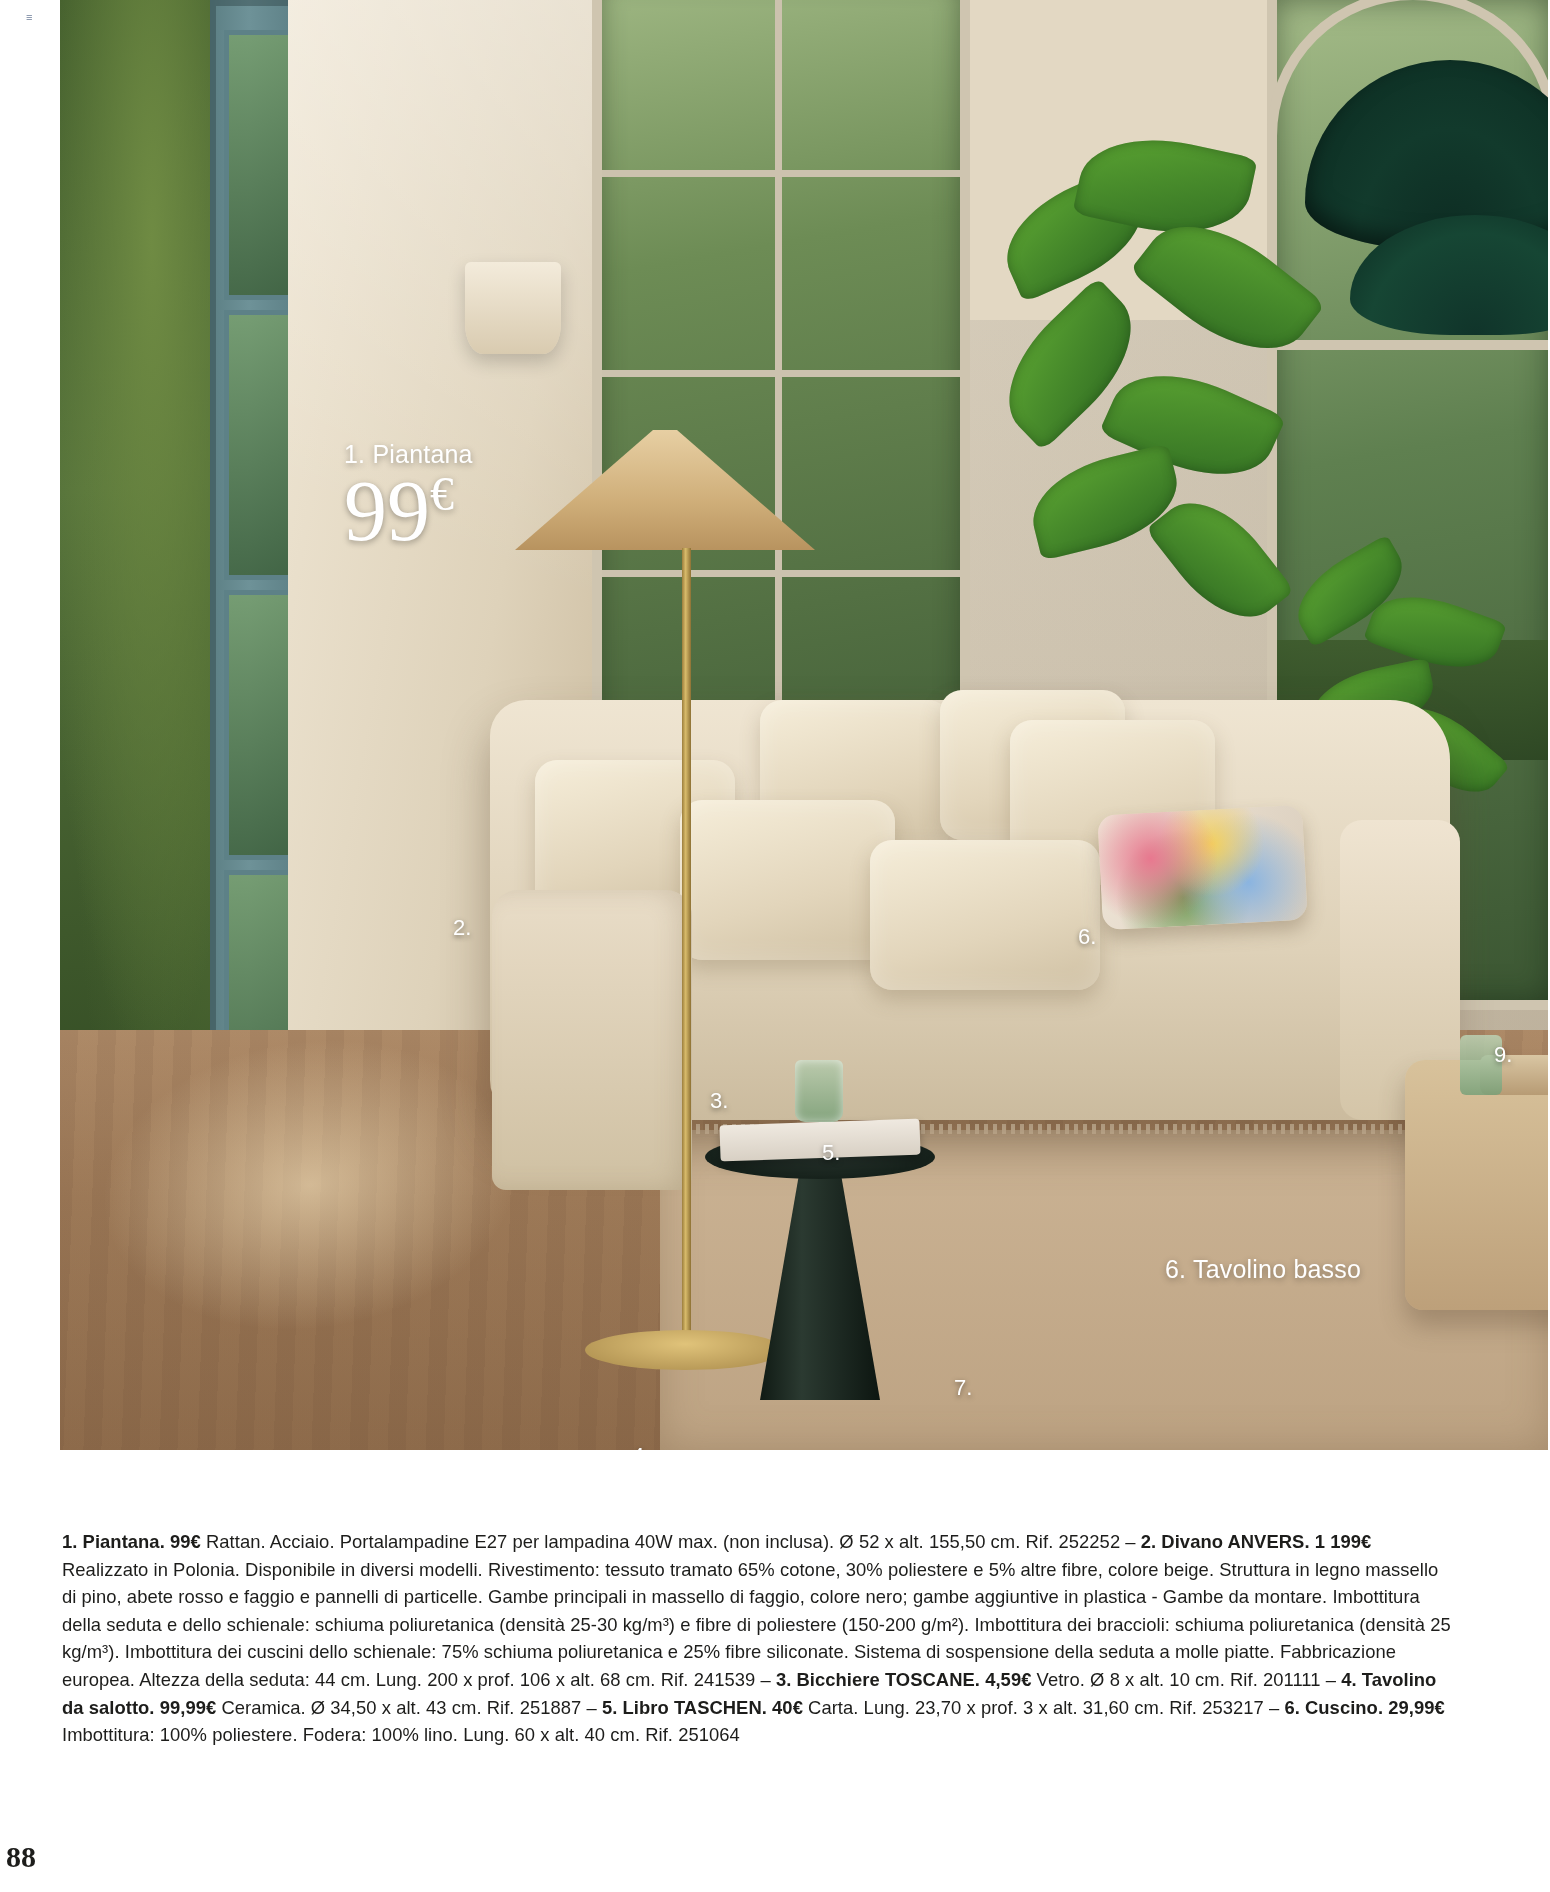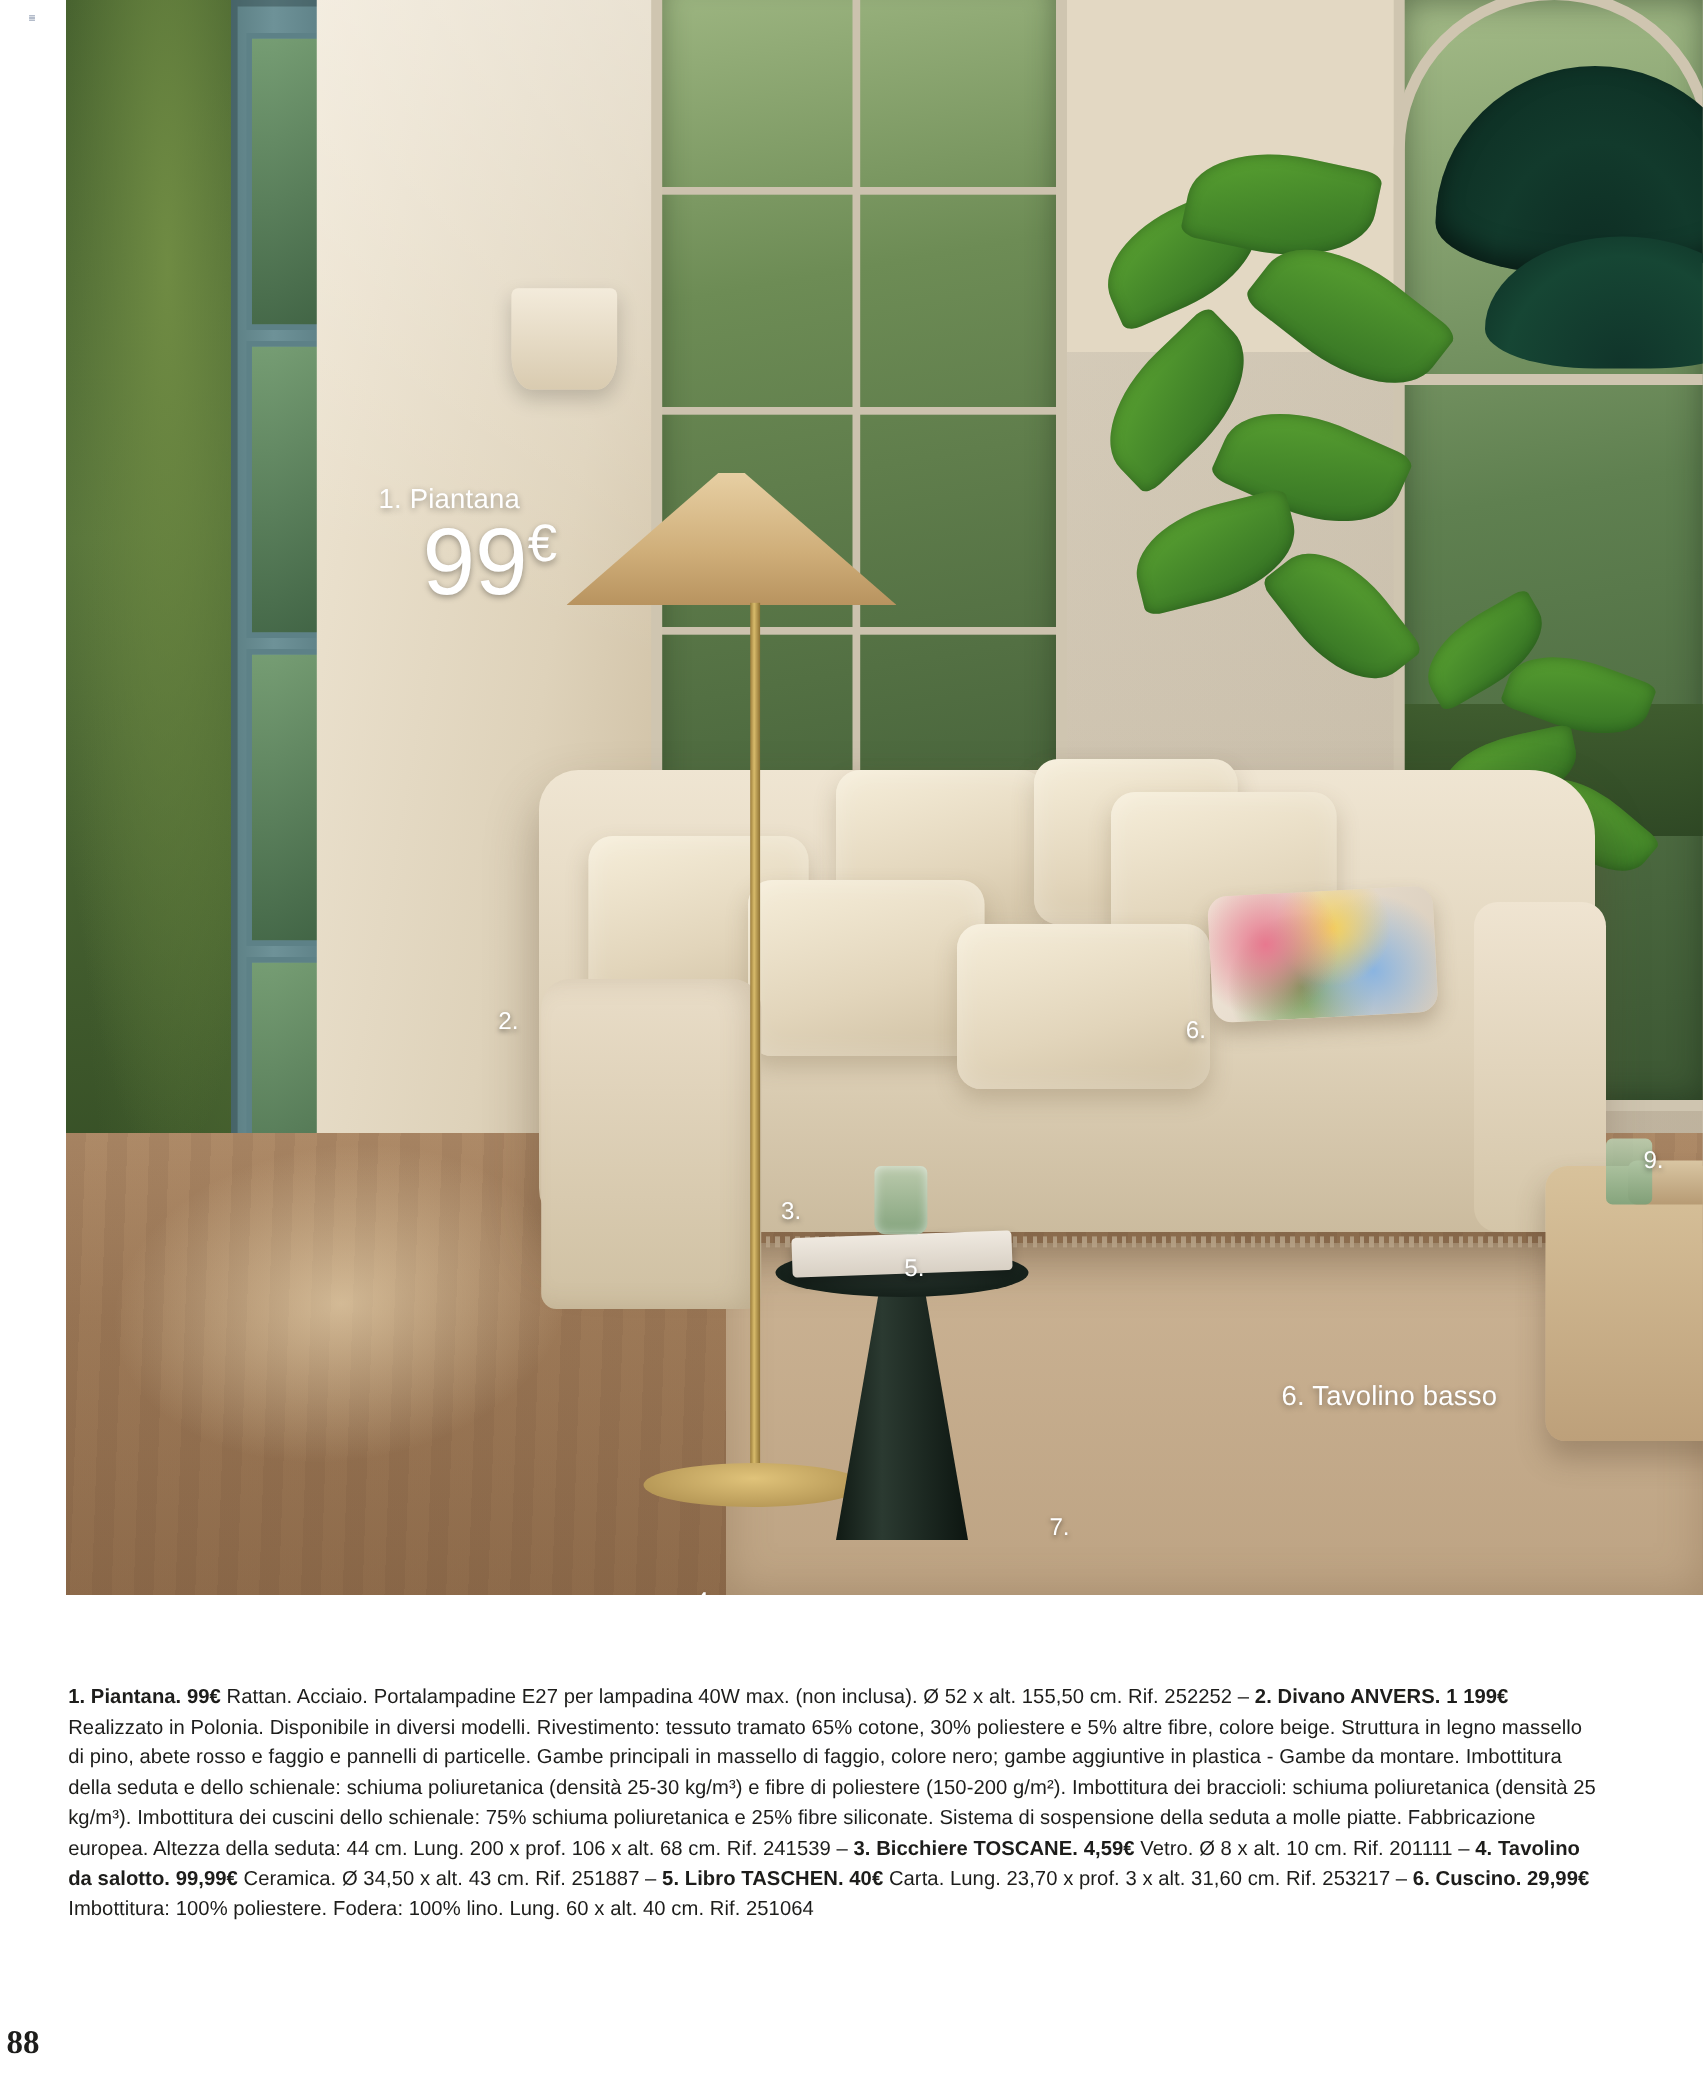--- a/index.html
+++ b/index.html
@@ -319,25 +319,24 @@
     color: #ffffff;
     text-shadow: 0 2px 6px rgba(0,0,0,0.35);
   }
   .callout .title {
     font-size: 25px;
     letter-spacing: .2px;
     margin-bottom: 2px;
     font-family: "Liberation Sans", sans-serif;
   }
   .callout .price {
-    font-family: Liberation Sans, sans-serif;
+    font-family: Liberation Serif, serif;
     font-size: 86px;
     line-height: .95;
     font-weight: 400;
-    margin-left: 40px;
   }
   .callout .price .cur {
     font-size: 48px;
     vertical-align: super;
   }
   .num {
     position: absolute;
     color: #fff;
     font-size: 22px;
     font-family: "Liberation Sans", sans-serif;

